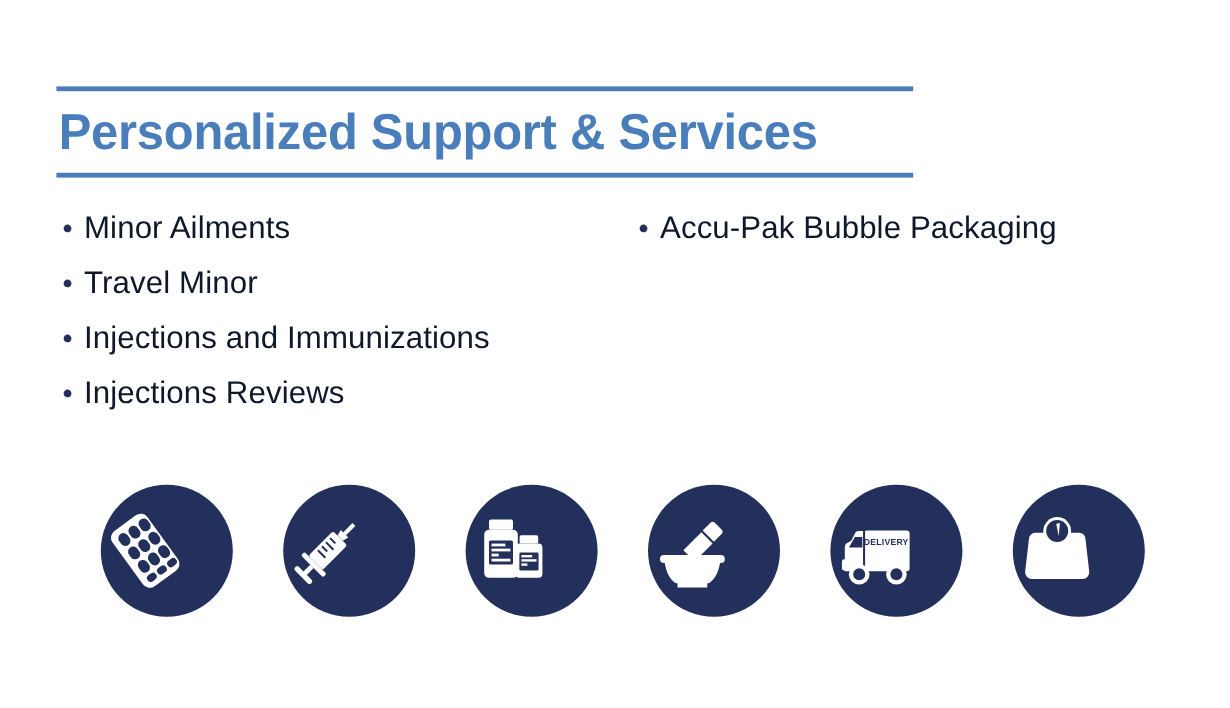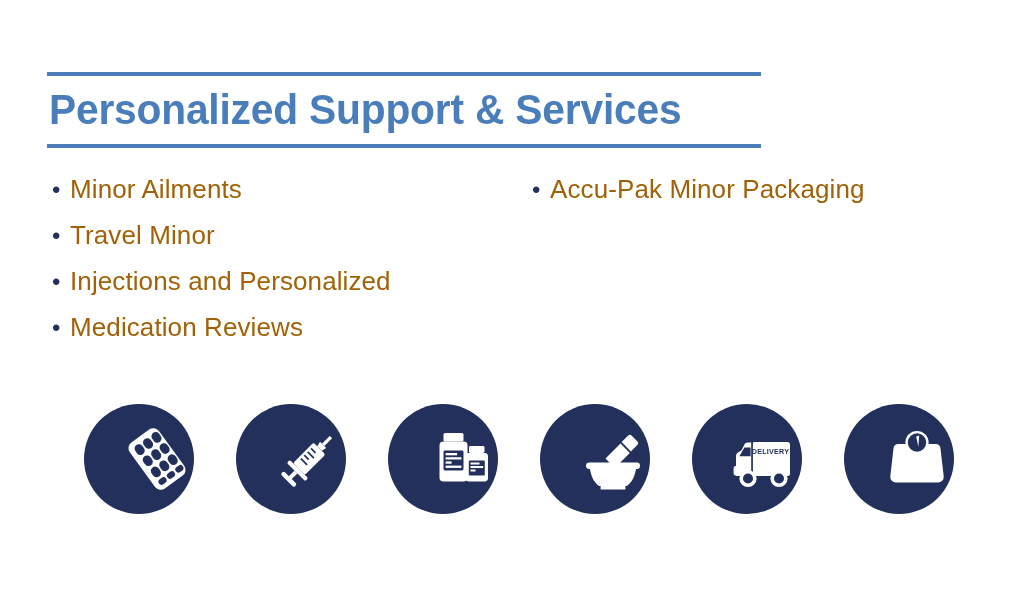--- a/index.html
+++ b/index.html
@@ -69,21 +69,21 @@
     flex: 0 0 18px;
     font-size: 24px;
     line-height: 1;
     color: #23305c;
     text-align: left;
   }
   .bullet-label {
     font-family: "Liberation Sans", sans-serif;
     font-size: 26px;
     line-height: 1;
-    color: #a16207;
+    color: #0f172a;
     letter-spacing: 0.1px;
     white-space: nowrap;
   }
 
   
   .icon-row {
     position: absolute;
     left: 0;
     top: 404px;
     width: 1025px;
@@ -91,21 +91,21 @@
   }
   .icon-badge {
     position: absolute;
     top: 0;
     width: 110px;
     height: 110px;
     border-radius: 50%;
     background: #23305c;
     display: flex;
     align-items: center;
-    justify-content: flex-end;
+    justify-content: flex-start;
   }
   .icon-badge svg { display: block; }
 </style>
 </head>
 <body>
 
 <div class="title-block">
   <span class="rule rule-top"></span>
   <div class="title-text">Personalized Support &amp; Services</div>
   <span class="rule rule-bottom"></span>
@@ -117,32 +117,32 @@
     <div class="bullet-row">
       <span class="bullet-dot">•</span>
       <span class="bullet-label">Minor Ailments</span>
     </div>
     <div class="bullet-row">
       <span class="bullet-dot">•</span>
       <span class="bullet-label">Travel Minor</span>
     </div>
     <div class="bullet-row">
       <span class="bullet-dot">•</span>
-      <span class="bullet-label">Injections and Personalized</span>
-    </div>
-    <div class="bullet-row">
-      <span class="bullet-dot">•</span>
-      <span class="bullet-label">Medication Reviews</span>
+      <span class="bullet-label">Injections and Immunizations</span>
+    </div>
+    <div class="bullet-row">
+      <span class="bullet-dot">•</span>
+      <span class="bullet-label">Injections Reviews</span>
     </div>
   </div>
 
   <div class="list-col col-right">
     <div class="bullet-row">
       <span class="bullet-dot">•</span>
-      <span class="bullet-label">Accu-Pak Minor Packaging</span>
+      <span class="bullet-label">Accu-Pak Bubble Packaging</span>
     </div>
   </div>
 
 </div>
 
 <div class="icon-row">
 
   <div class="icon-badge" style="left:84px">
     <span>
       <svg width="74" height="74" viewBox="0 0 74 74">

